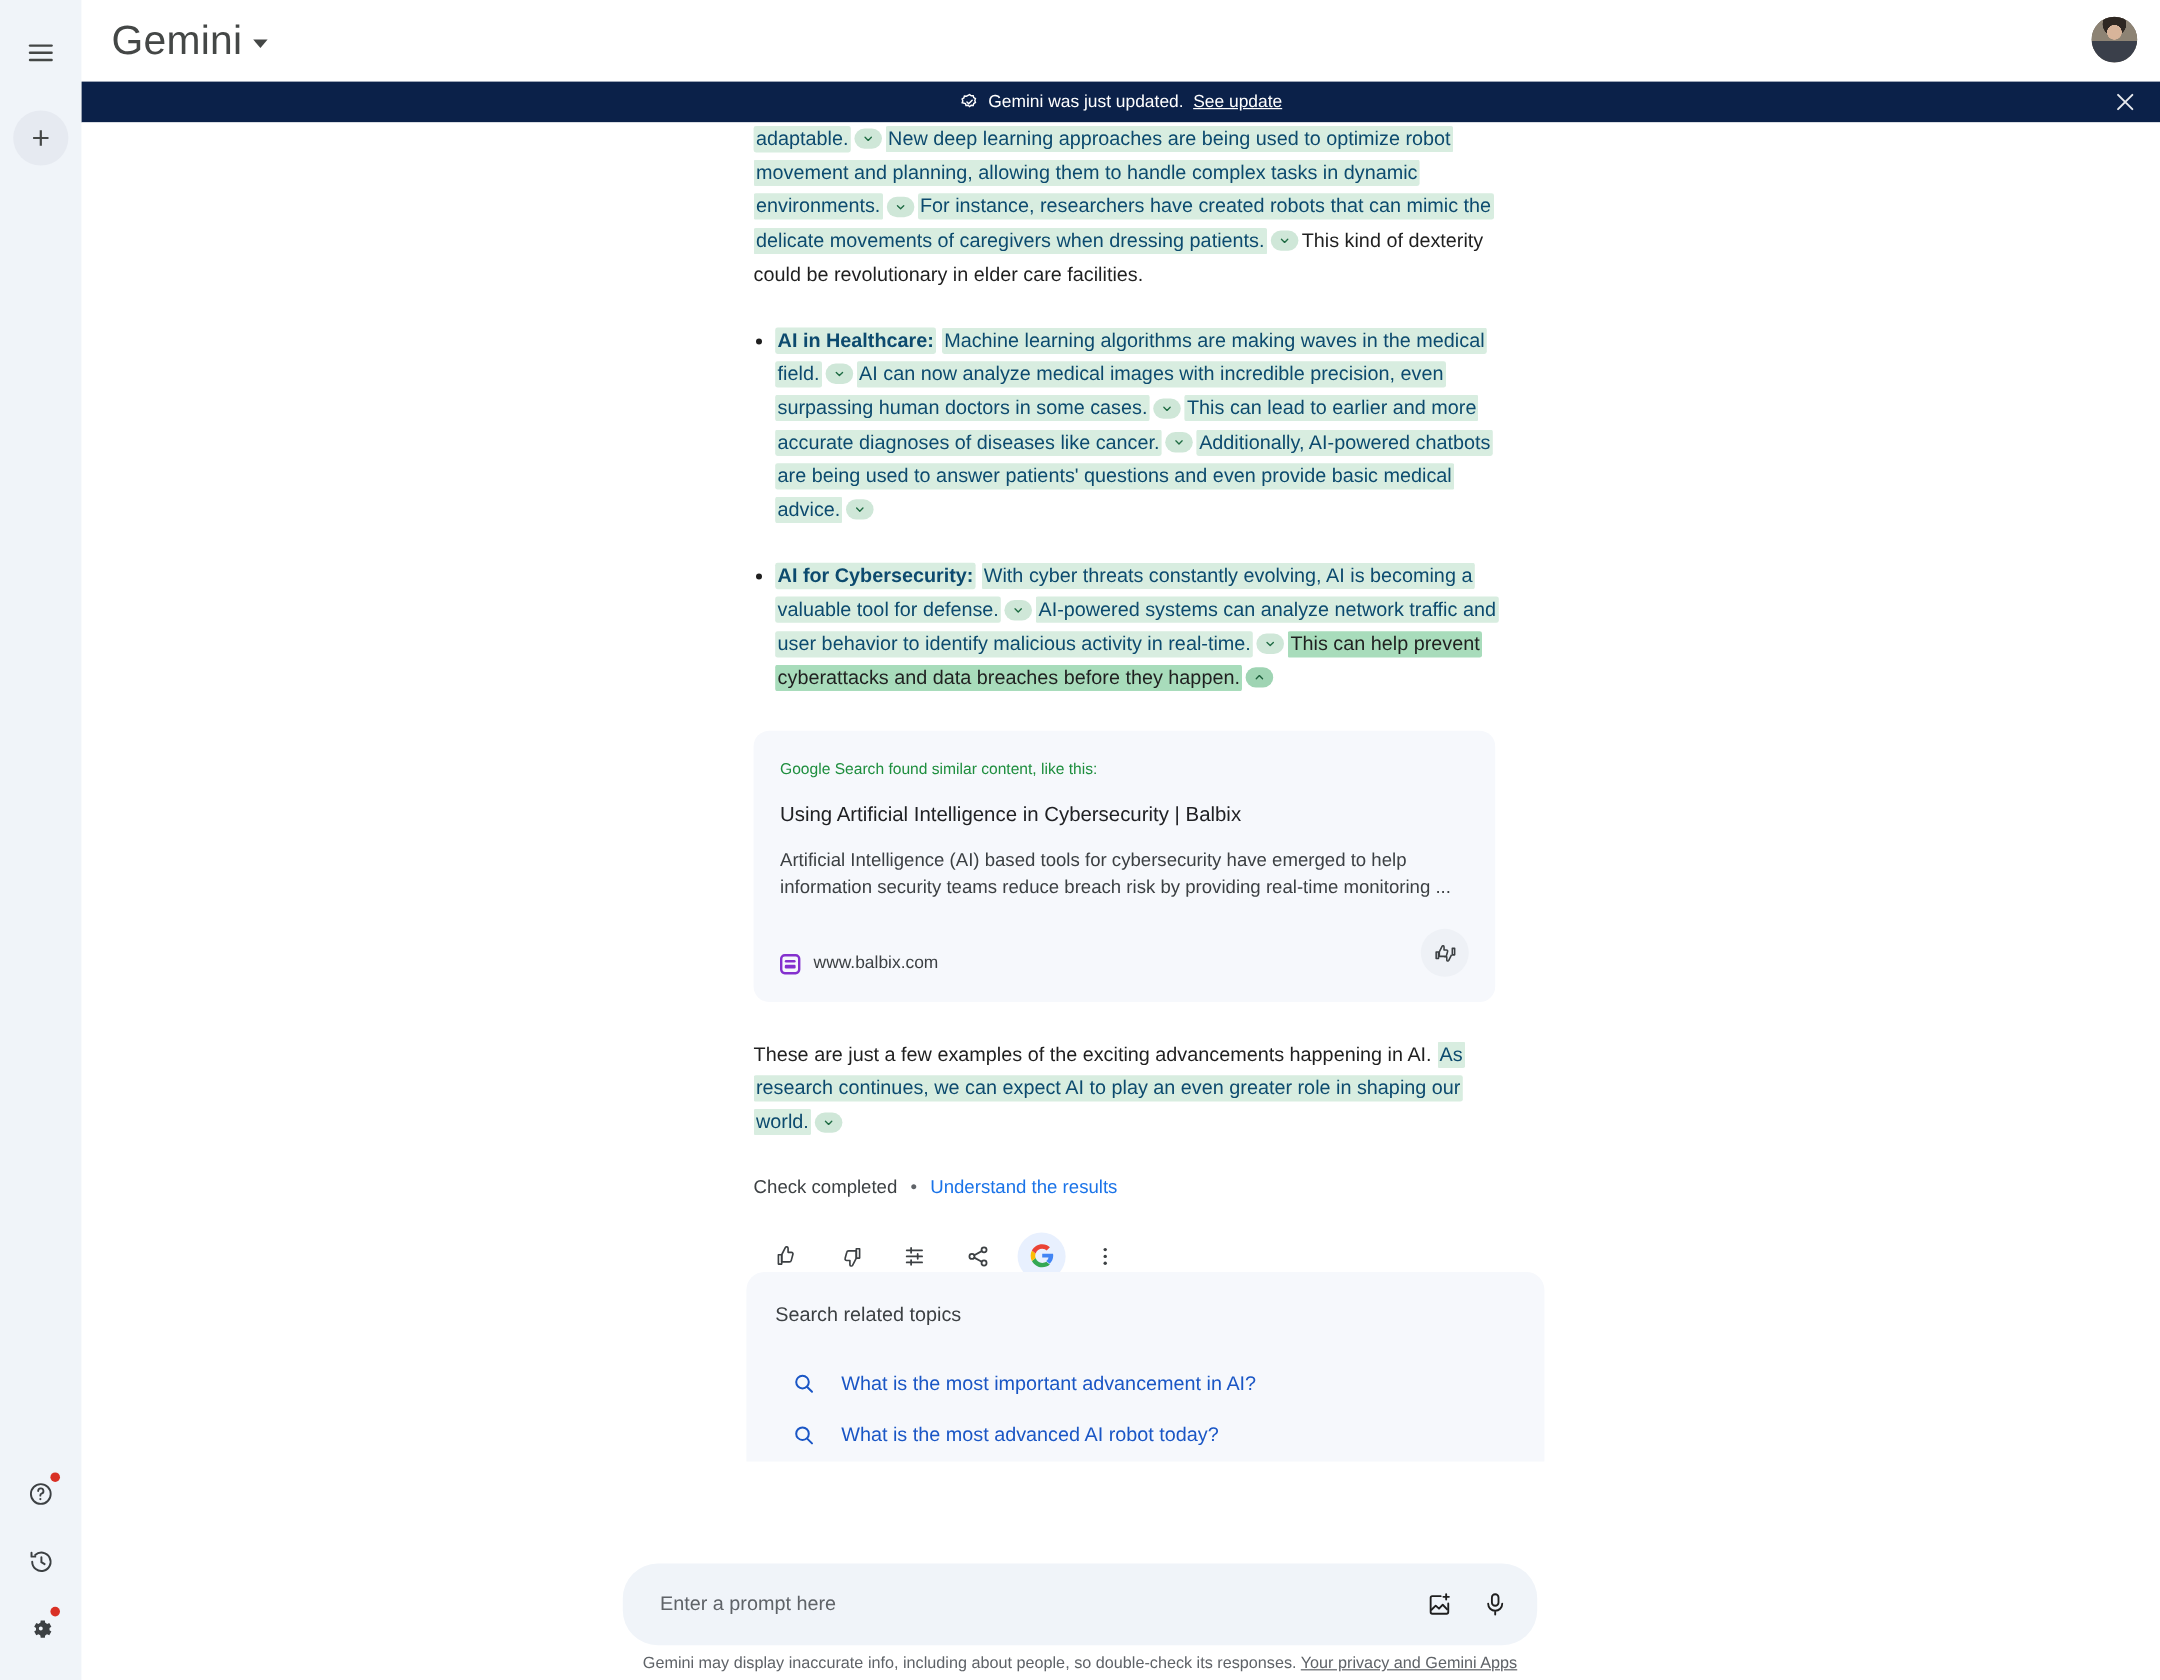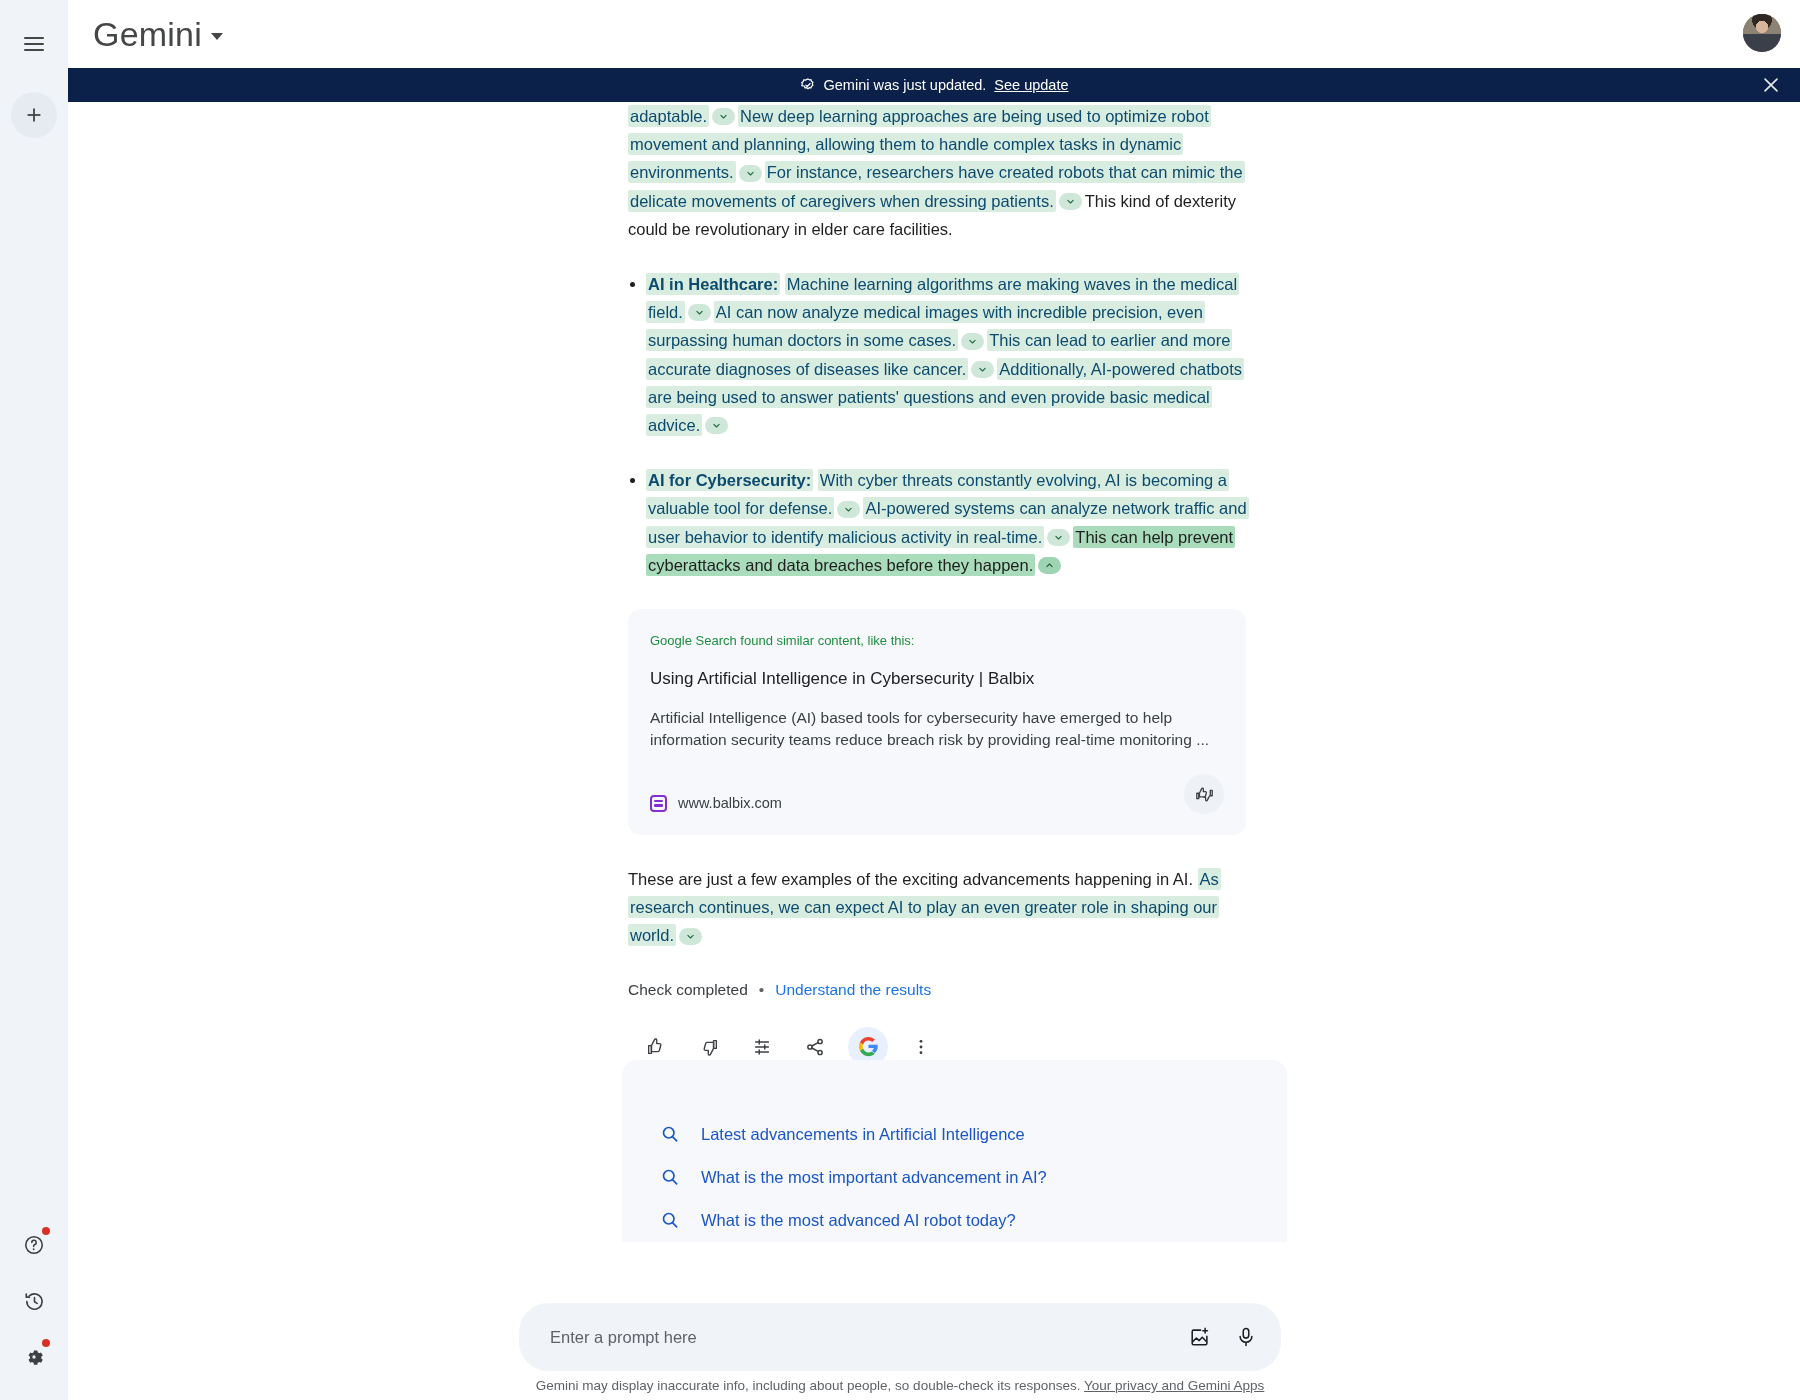--- a/index.html
+++ b/index.html
@@ -402,28 +402,22 @@
           <circle cx="12" cy="5.2" r="1.7"></circle>
             <circle cx="12" cy="12" r="1.7"></circle>
             <circle cx="12" cy="18.8" r="1.7"></circle>
         </svg>
       </div>
     </div>
   </div>
 </div>
 
 <div id="related">
+  <div class="rel-title">Search related topics</div>
   <div class="rel-list">
-    <div class="rel-item">
-      <svg width="20" height="20" viewBox="0 0 24 24" fill="none" stroke="#1a56c5" stroke-width="2">
-          <circle cx="10.5" cy="10.5" r="6.3"></circle>
-          <path d="M15.2 15.4L20 20.2" stroke-linecap="round"></path>
-        </svg>
-      <span>Latest advancements in Artificial Intelligence</span>
-    </div>
     <div class="rel-item">
       <svg width="20" height="20" viewBox="0 0 24 24" fill="none" stroke="#1a56c5" stroke-width="2">
           <circle cx="10.5" cy="10.5" r="6.3"></circle>
           <path d="M15.2 15.4L20 20.2" stroke-linecap="round"></path>
         </svg>
       <span>What is the most important advancement in AI?</span>
     </div>
     <div class="rel-item">
       <svg width="20" height="20" viewBox="0 0 24 24" fill="none" stroke="#1a56c5" stroke-width="2">
           <circle cx="10.5" cy="10.5" r="6.3"></circle>

